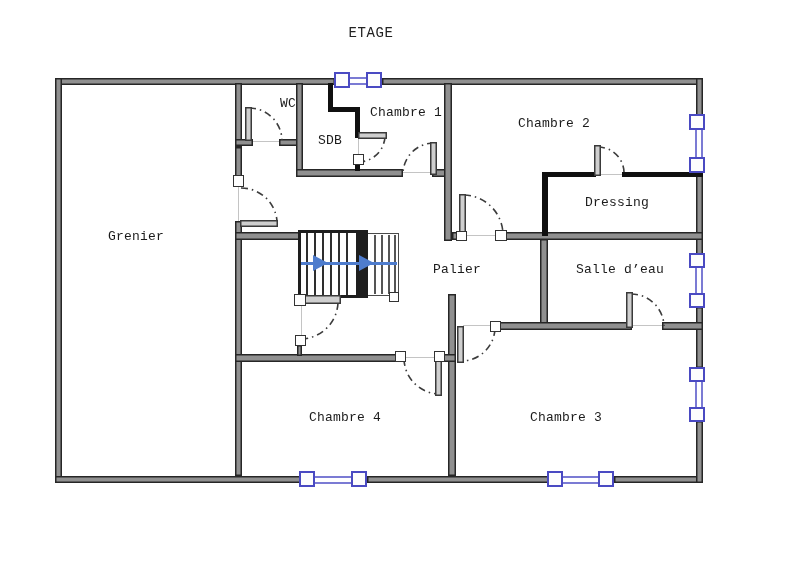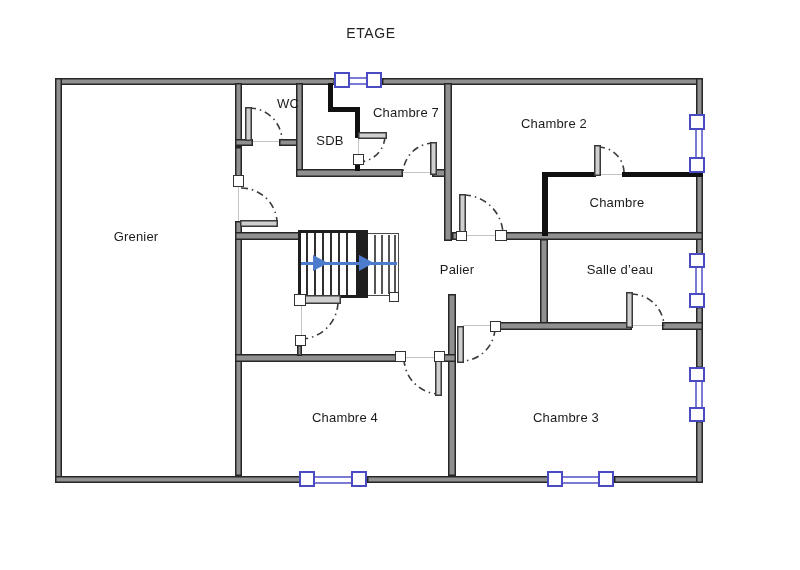--- a/index.html
+++ b/index.html
@@ -1,17 +1,17 @@
 <!DOCTYPE html>
 <html><head>
 <meta charset="utf-8">
 <style>
   html,body{margin:0;padding:0;background:#fff;}
   #plan{position:relative;width:800px;height:570px;background:#ffffff;overflow:hidden;
-        font-family:Liberation Sans, sans-serif;}
+        font-family:Liberation Mono, monospace;}
   .w{position:absolute;background:#909090;box-shadow:inset 0 0 0 1.5px #262626;z-index:1;}
   .b{position:absolute;background:#101010;z-index:2;}
   .lf{position:absolute;background:#cfcfcf;box-shadow:inset 0 0 0 1.5px #3a3a3a;z-index:4;}
   .j{position:absolute;background:#ffffff;border:1.5px solid #333;box-sizing:border-box;z-index:4;}
   .th{position:absolute;background:#c4c4c4;z-index:0;}
   .sq{position:absolute;background:#fdfdfd;border:2px solid #4a4ac2;box-sizing:border-box;z-index:6;}
   .gzh{position:absolute;height:8px;background:#fff;border-top:2px solid #7b7bd4;border-bottom:2px solid #7b7bd4;box-sizing:border-box;z-index:5;}
   .gzv{position:absolute;width:8px;background:#fff;border-left:2px solid #7b7bd4;border-right:2px solid #7b7bd4;box-sizing:border-box;z-index:5;}
   .stairL{position:absolute;left:298px;top:230px;width:63px;height:68px;background:#fff;border:3px solid #1e1e1e;box-sizing:border-box;z-index:2;}
   .stairDiv{position:absolute;left:356px;top:230px;width:12px;height:68px;background:#1e1e1e;z-index:3;}
@@ -154,21 +154,21 @@
       <path d="M495,329 A34,34 0 0 1 463,361"></path>
       <path d="M404,359 A36,36 0 0 0 439,394"></path>
       <path d="M338,303 A38,38 0 0 1 302,339"></path>
     </g>
   </svg>
 
   <div class="plan-title" style="left:371px;top:33px">ETAGE</div>
   <div class="room-label" style="left:136px;top:236px">Grenier</div>
   <div class="room-label" style="left:288px;top:103px">WC</div>
   <div class="room-label" style="left:330px;top:140px">SDB</div>
-  <div class="room-label" style="left:406px;top:112px">Chambre 7</div>
+  <div class="room-label" style="left:406px;top:112px">Chambre 1</div>
   <div class="room-label" style="left:554px;top:123px">Chambre 2</div>
-  <div class="room-label" style="left:617px;top:202px">Chambre</div>
+  <div class="room-label" style="left:617px;top:202px">Dressing</div>
   <div class="room-label" style="left:457px;top:269px">Palier</div>
   <div class="room-label" style="left:620px;top:269px">Salle d’eau</div>
   <div class="room-label" style="left:566px;top:417px">Chambre 3</div>
   <div class="room-label" style="left:345px;top:417px">Chambre 4</div>
 
 </div>
 
 </body></html>

